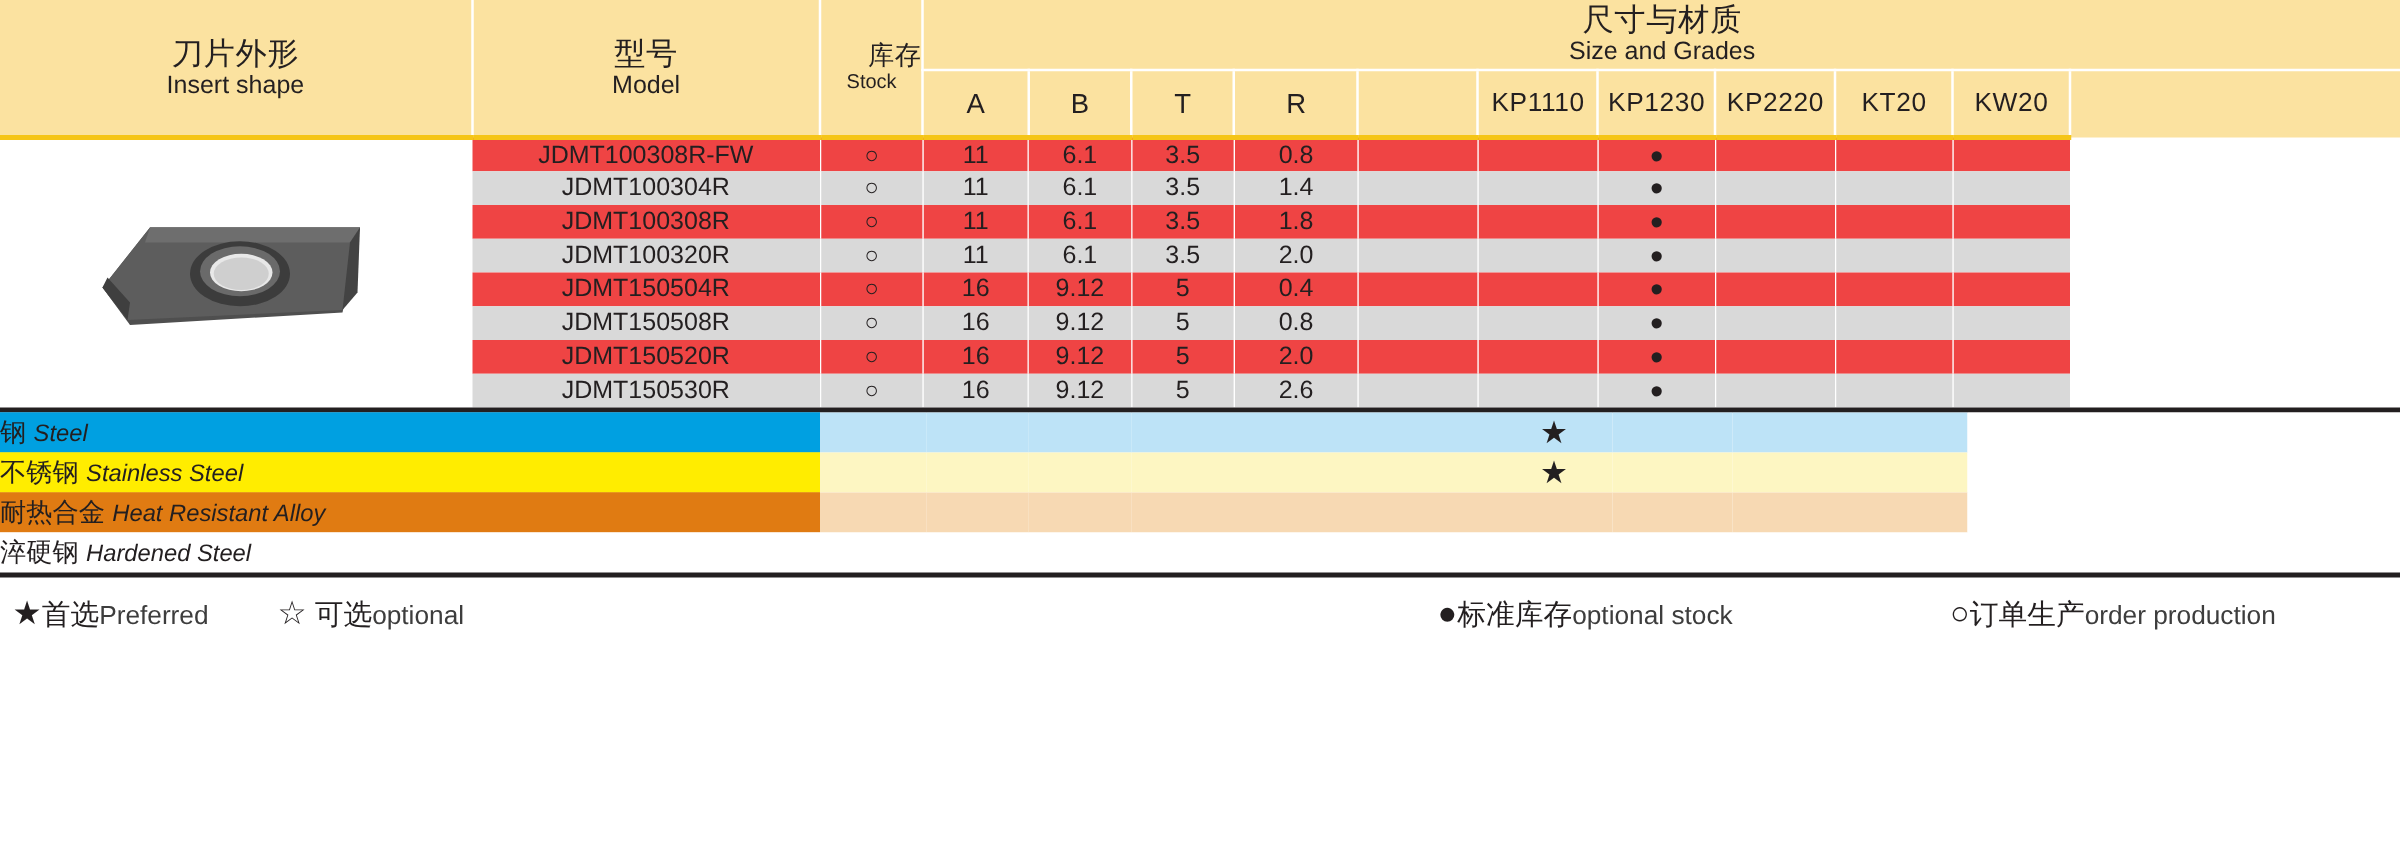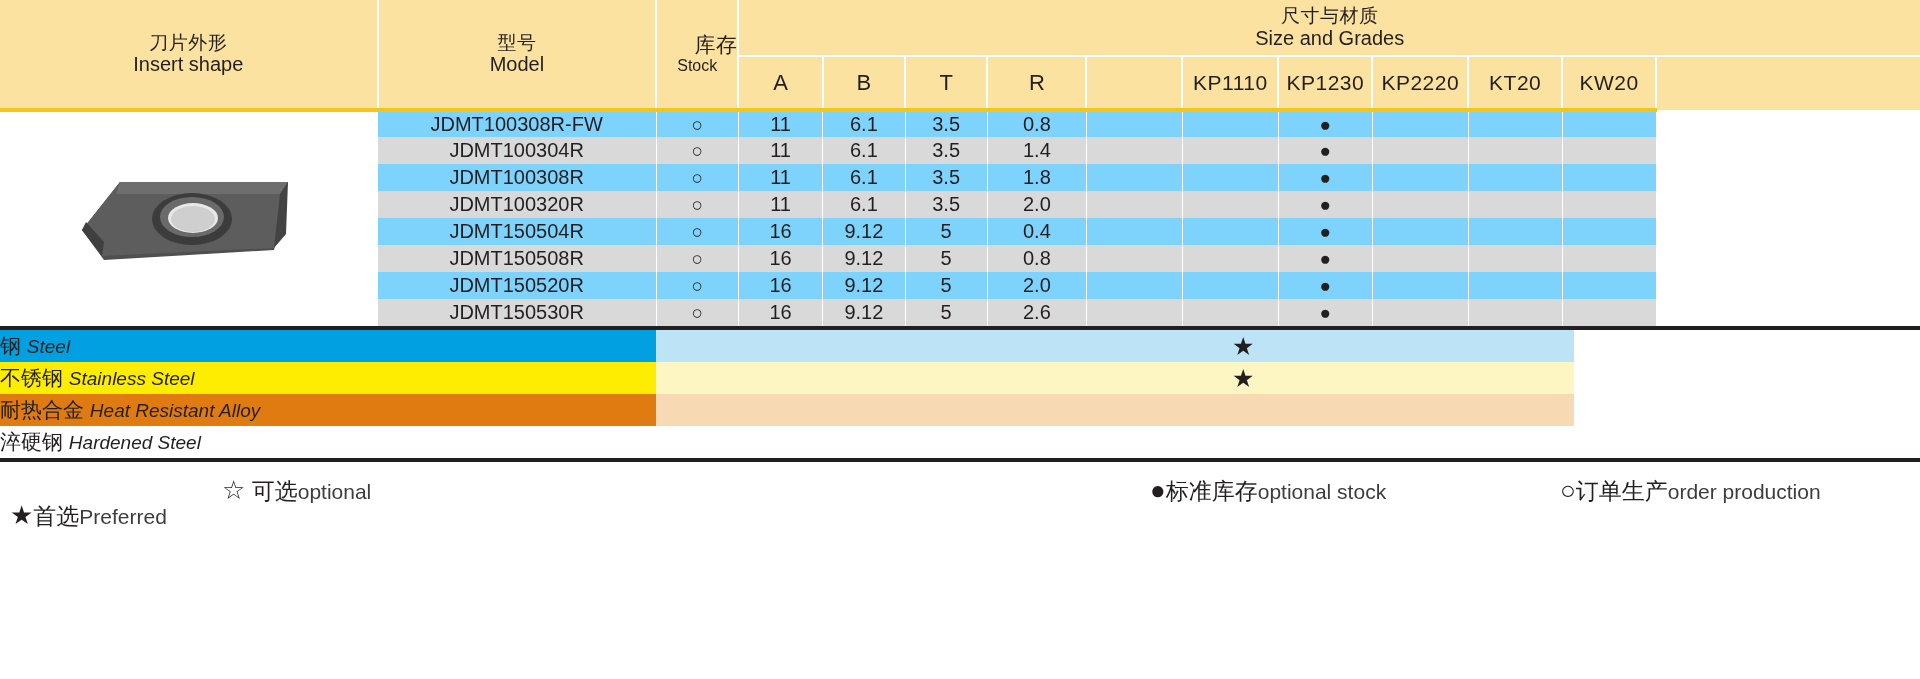--- a/index.html
+++ b/index.html
@@ -9,31 +9,31 @@
     font-family: "Liberation Sans", "DejaVu Sans", sans-serif;
     overflow: hidden;
   }
   #page { position: relative; width: 1920px; height: 679px; background:#fff; }
 
   
   table.cat { border-collapse: collapse; table-layout: fixed; width: 1920px; }
   table.cat td, table.cat th { padding: 0; font-weight: normal; }
 
   .hdr { background: #fbe2a0; color:#231f20; text-align:center; vertical-align:middle; }
-  .hdr .cn { font-size: 19px; line-height: 1.12; letter-spacing: .5px; }
+  .hdr .cn { font-size: 25px; line-height: 1.12; letter-spacing: .5px; }
   .hdr .en { font-size: 20px; line-height: 1.15; }
   .hdr .sub { font-size: 22px; }
   .hdr.small .cn { font-size: 21px; text-align: right; }
   .hdr.small .en { font-size: 16px; }
 
   .sep-v { border-right: 2px solid #ffffff; }
   .sep-h { border-bottom: 2px solid #ffffff; }
   .gold-top { border-top: 4px solid #f5c518; }
 
-  .row-a { background: #7dd3fc; }
+  .row-a { background: #ef4444; }
   .row-b { background: #d9d9d9; }
   .cell  { height: 27px; font-size: 20px; color:#231f20; text-align:center; vertical-align: middle; }
   .model { text-align: center; font-size: 20px; padding-right: 26px; }
   .colsep { border-right: 1px solid #ffffff; }
 
   .dot    { font-size: 19px; line-height: 1; }
   .circle { font-size: 19px; line-height: 1; }
 
   
   .imgcell { background:#ffffff; vertical-align: middle; text-align:center; }
@@ -336,21 +336,21 @@
         <td class="m5tint band-star" style="background: rgb(255, 255, 255);"></td>
         <td class="m5tint band-star" style="background: rgb(255, 255, 255);"></td>
         <td class="m5tint band-star" style="background: rgb(255, 255, 255);"></td>
         <td style="background:#ffffff"></td>
       </tr>
     </tbody>
       </table>
   </div>
 
   <div class="legend-wrap">
-    <div class="legend-item" style="left:10px;margin-top:25px;">
+    <div class="legend-item" style="left:10px;">
       <span class="glyph">★</span><span>首选</span><span class="en">Preferred</span>
     </div>
     <div class="legend-item" style="left:222px;">
       <span class="glyph">☆</span>&nbsp;<span>可选</span><span class="en">optional</span>
     </div>
     <div class="legend-item" style="left:1150px;">
       <span class="glyph">●</span><span>标准库存</span><span class="en">optional stock</span>
     </div>
     <div class="legend-item" style="left:1560px;">
       <span class="glyph">○</span><span>订单生产</span><span class="en">order production</span>

